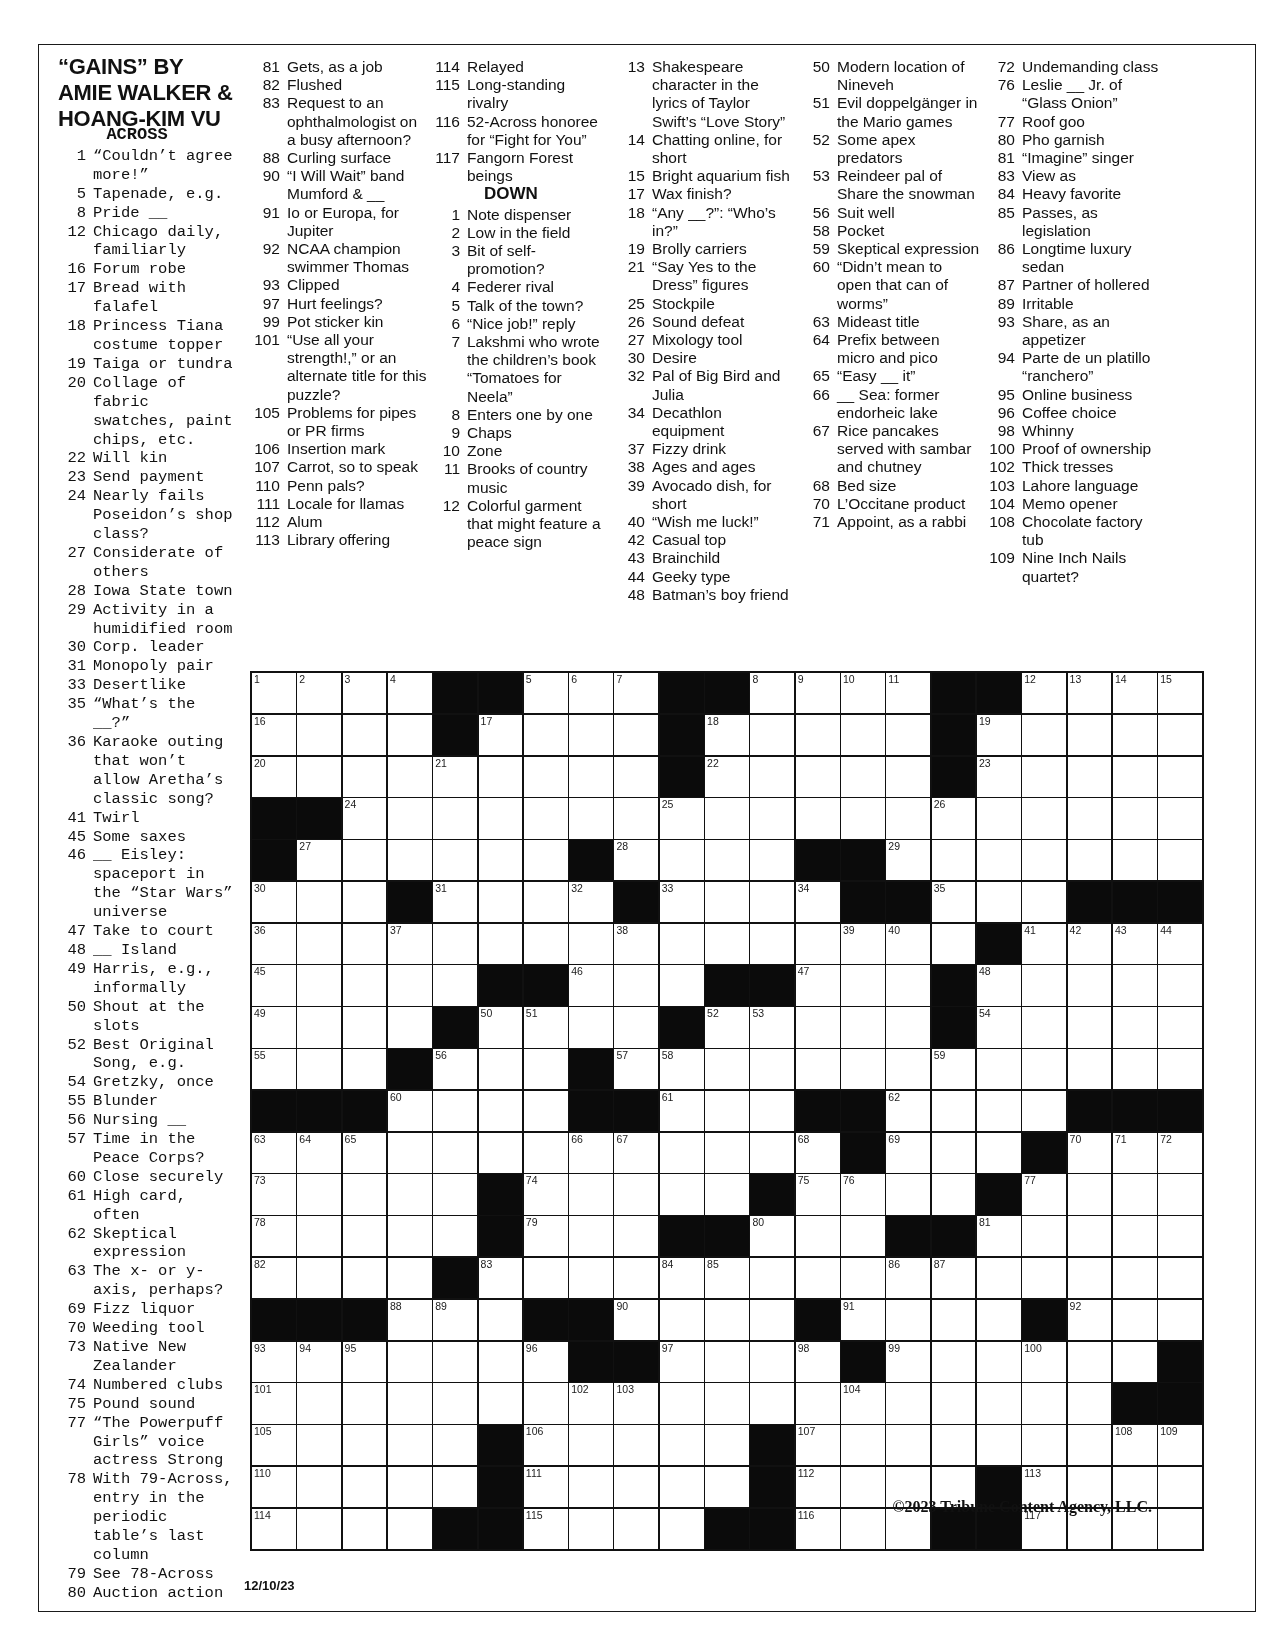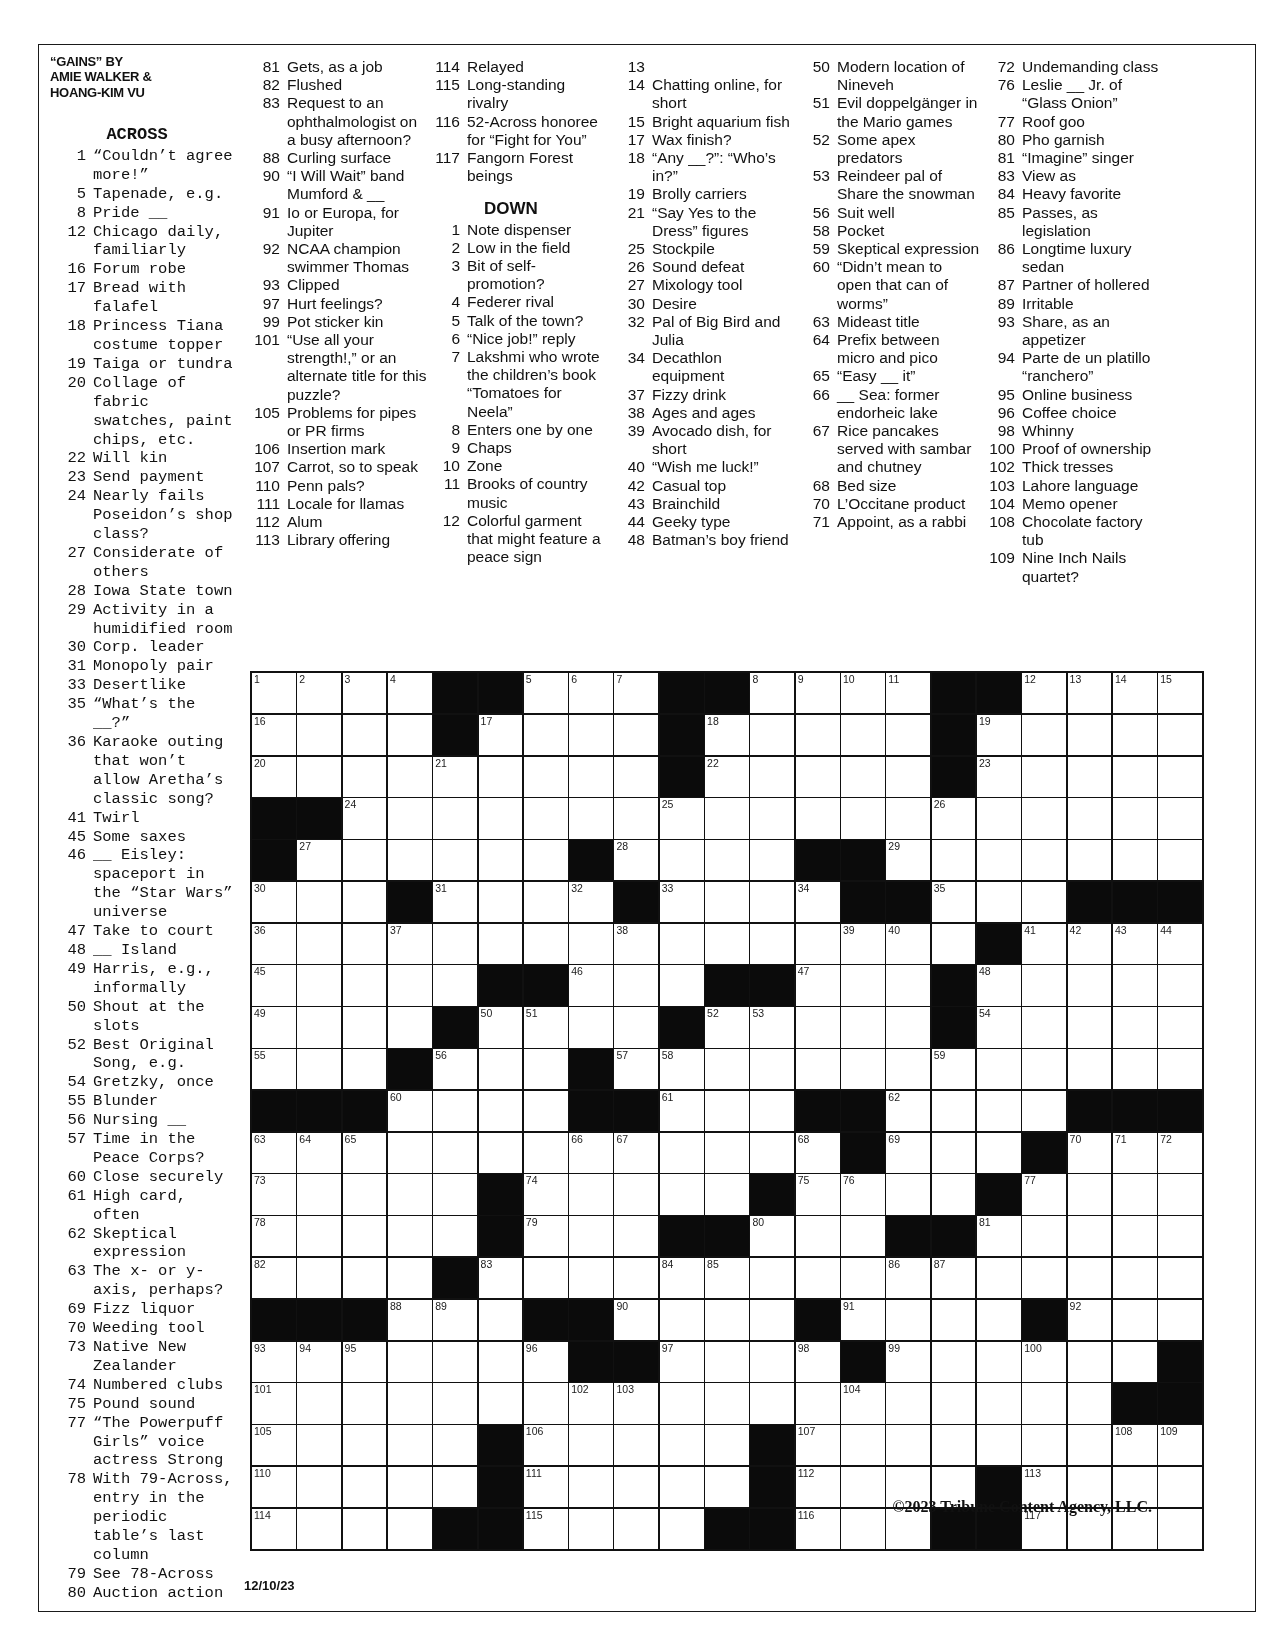--- a/index.html
+++ b/index.html
@@ -1,31 +1,31 @@
 <!DOCTYPE html>
 <html><head>
 <meta charset="utf-8">
 <style>
   html,body{margin:0;padding:0;background:#fff;}
   #page{position:relative;width:1265px;height:1638px;background:#fff;
         font-family:"Liberation Sans",sans-serif;color:#111;overflow:hidden;}
   #frame{position:absolute;left:38px;top:44px;width:1216px;height:1566px;
          border:1.5px solid #1a1a1a;}
-  #title{position:absolute;left:50px;top:54px;width:190px;font-size:13px;
+  #title{position:absolute;left:58px;top:54px;width:190px;font-size:22px;
          font-weight:bold;line-height:1.18;white-space:pre-line;letter-spacing:-0.3px;}
   .clue-col{position:absolute;top:58px;width:178px;font-size:15.5px;line-height:18.2px;}
   #col1{left:58px;top:126px;line-height:18.9px;font-family:Liberation Mono, monospace;}
   #col2{left:252px;}
   #col3{left:432px;}
   #col4{left:617px;}
   #col5{left:802px;}
   #col6{left:987px;}
   .clue-header{font-weight:bold;text-align:center;font-size:17px;
                margin:0 30px 2px 10px;}
-  .clue-header.gap{margin-top:15px;}
+  .clue-header.gap{}
   .clue{display:flex;align-items:flex-start;}
   .cnum{flex:0 0 28px;text-align:right;padding-right:7px;box-sizing:content-box;}
   .ctext{flex:1 1 auto;}
   #grid{position:absolute;left:250px;top:671px;width:954px;height:880px;
         background:#111;border:2px solid #111;box-sizing:border-box;
         display:grid;grid-template-columns:repeat(21,1fr);grid-template-rows:repeat(21,1fr);
         gap:1.5px;padding:0;}
   .cell{background:#fff;position:relative;}
   .cell.black{background:#0b0b0b;}
   .cellnum{position:absolute;left:2px;top:0px;font-size:10.5px;line-height:12px;
@@ -364,20 +364,21 @@
         <span class="ctext">Brooks of country music</span>
       </div>
       <div class="clue">
         <span class="cnum">12</span>
         <span class="ctext">Colorful garment that might feature a peace sign</span>
       </div>
     </div>
   <div id="col4" class="clue-col">
       <div class="clue">
         <span class="cnum">13</span>
+        <span class="ctext">Shakespeare character in the lyrics of Taylor Swift’s “Love Story”</span>
       </div>
       <div class="clue">
         <span class="cnum">14</span>
         <span class="ctext">Chatting online, for short</span>
       </div>
       <div class="clue">
         <span class="cnum">15</span>
         <span class="ctext">Bright aquarium fish</span>
       </div>
       <div class="clue">

